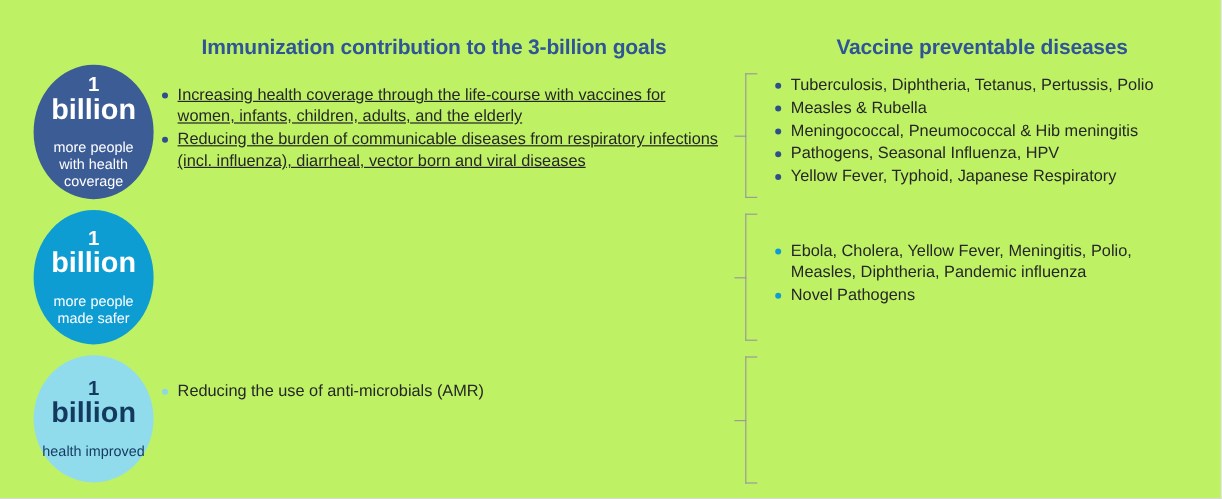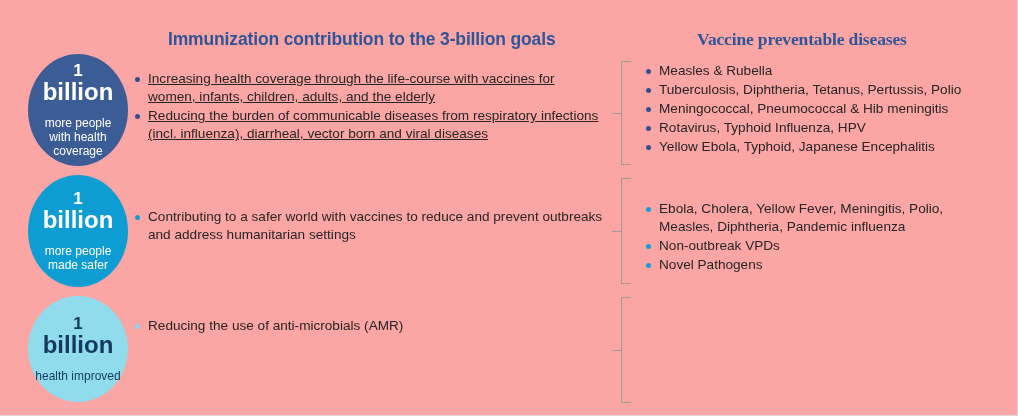--- a/index.html
+++ b/index.html
@@ -7,38 +7,38 @@
     padding: 0;
     background: #ffffff;
   }
   body {
     font-family: "Liberation Sans", sans-serif;
   }
   #canvas {
     position: relative;
     width: 1018px;
     height: 416px;
-    background: #fca5a5;
+    background: #bef264;
     border-right: 1px solid #d9d9d9;
     border-bottom: 1px solid #d9d9d9;
     box-sizing: border-box;
     overflow: hidden;
   }
 
   
   .col-header {
     position: absolute;
     font-size: 17.5px;
     font-weight: bold;
     color: #2f5597;
     letter-spacing: -0.15px;
     white-space: nowrap;
   }
   #header-left  { left: 168px; top: 29px; }
-  #header-right { left: 697px; top: 29px; font-family: Liberation Serif, serif; }
+  #header-right { left: 697px; top: 29px; }
 
   
   .circle {
     position: absolute;
     border-radius: 50%;
     display: flex;
     flex-direction: column;
     align-items: center;
     justify-content: center;
     text-align: center;
@@ -175,47 +175,43 @@
     </ul>
 
   <div class="bracket" id="bracket-1">
     <span class="spine"></span>
     <span class="cap cap-top"></span>
     <span class="cap cap-bot"></span>
     <span class="tick"></span>
   </div>
 
   <ul class="bullets b-navy" id="right-bullets-1">
+      <li>Tuberculosis, Diphtheria, Tetanus, Pertussis, Polio</li>
       <li>Measles &amp; Rubella</li>
-      <li>Tuberculosis, Diphtheria, Tetanus, Pertussis, Polio</li>
       <li>Meningococcal, Pneumococcal &amp; Hib meningitis</li>
-      <li>Rotavirus, Typhoid Influenza, HPV</li>
-      <li>Yellow Ebola, Typhoid, Japanese Encephalitis</li>
+      <li>Pathogens, Seasonal Influenza, HPV</li>
+      <li>Yellow Fever, Typhoid, Japanese Respiratory</li>
     </ul>
 
   <div class="circle" id="circle-2">
     <span class="num">1</span>
     <span class="unit">billion</span>
     <span class="sub">more people<br>made safer</span>
   </div>
 
-  <ul class="bullets b-cyan" id="left-bullets-2">
-      <li>Contributing to a safer world with vaccines to reduce and prevent outbreaks and address humanitarian settings</li>
-    </ul>
 
   <div class="bracket" id="bracket-2">
     <span class="spine"></span>
     <span class="cap cap-top"></span>
     <span class="cap cap-bot"></span>
     <span class="tick"></span>
   </div>
 
   <ul class="bullets b-cyan" id="right-bullets-2">
       <li>Ebola, Cholera, Yellow Fever, Meningitis, Polio, Measles, Diphtheria, Pandemic influenza</li>
-      <li>Non-outbreak VPDs</li>
       <li>Novel Pathogens</li>
     </ul>
 
   <div class="circle" id="circle-3">
     <span class="num">1</span>
     <span class="unit">billion</span>
     <span class="sub">health improved</span>
   </div>
 
   <ul class="bullets b-light" id="left-bullets-3">

